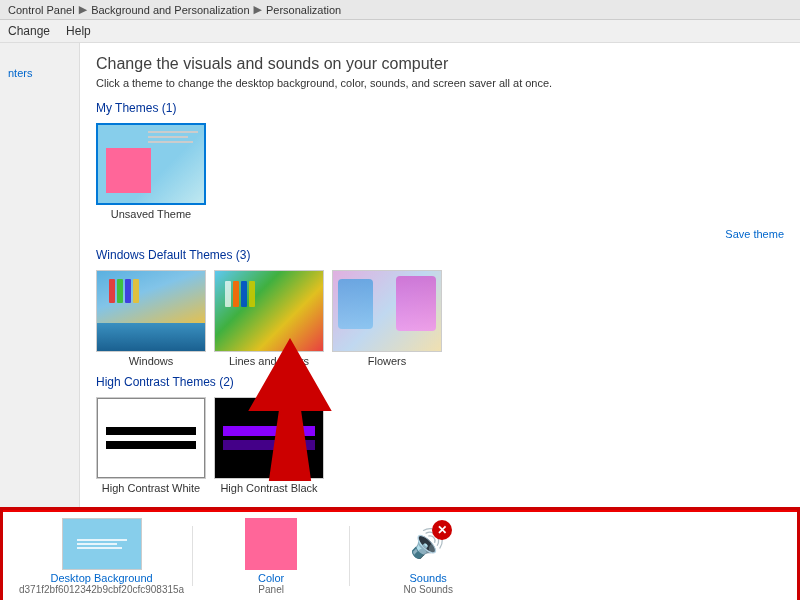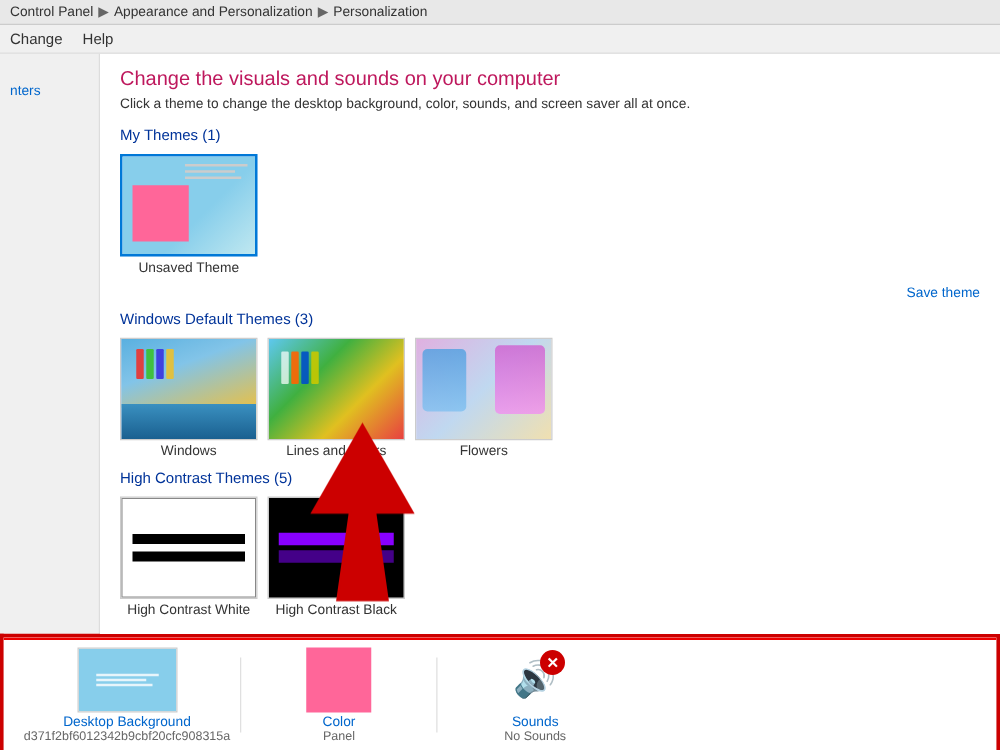--- a/index.html
+++ b/index.html
@@ -74,21 +74,21 @@
     
     .content {
       flex: 1;
       background: #fff;
       overflow-y: auto;
       padding: 12px 16px;
     }
 
     .page-title {
       font-size: 16px;
-      color: #be185d;
+      color: #404040;
       font-weight: normal;
       margin-bottom: 4px;
     }
     .page-subtitle {
       font-size: 11px;
       color: #333;
       margin-bottom: 12px;
     }
 
     
@@ -360,21 +360,21 @@
       background: #e0e0e0;
       margin: 0 8px;
     }
   </style>
 </head>
 <body>
 
 <div class="title-bar">
   <span>Control Panel</span>
   <span class="sep">▶</span>
-  <span>Appearance and Personalization</span>
+  <span>Background and Personalization</span>
   <span class="sep">▶</span>
   <span>Personalization</span>
 </div>
 
 <div class="menu-bar">
   <div class="menu-item">Change</div>
   <div class="menu-item">Help</div>
 </div>
 
 <div class="main-layout">
@@ -451,21 +451,21 @@
           <div class="flowers-thumb">
             <div style="position:absolute;top:0;left:0;right:0;bottom:0;background:linear-gradient(135deg,#e0b0e0 0%,#c0d8f0 50%,#f0e0b0 100%);"></div>
             <div style="position:absolute;top:5px;right:5px;width:40px;height:55px;background:linear-gradient(180deg,#d060d0,#f090f0);border-radius:4px;opacity:0.8;"></div>
             <div style="position:absolute;top:8px;left:5px;width:35px;height:50px;background:linear-gradient(180deg,#50a0e0,#80c0f0);border-radius:4px;opacity:0.8;"></div>
           </div>
         </div>
         <div class="theme-label">Flowers</div>
       </div>
     </div>
 
-    <div class="theme-section-label">High Contrast Themes (5)</div>
+    <div class="theme-section-label">High Contrast Themes (2)</div>
     <div class="theme-grid" style="position:relative;">
 
 
 
       <div class="theme-item">
         <div class="theme-thumbnail">
           <div class="hc4-thumb">
             <div class="hc4-bar"></div>
             <div class="hc4-bar"></div>
           </div>

